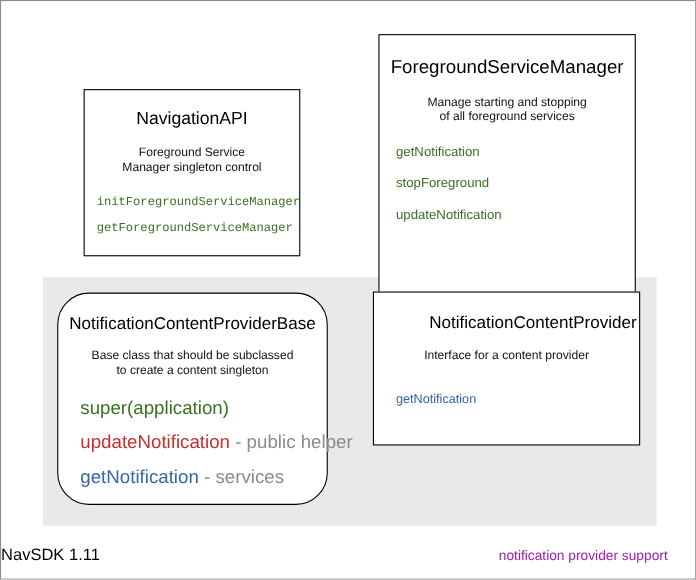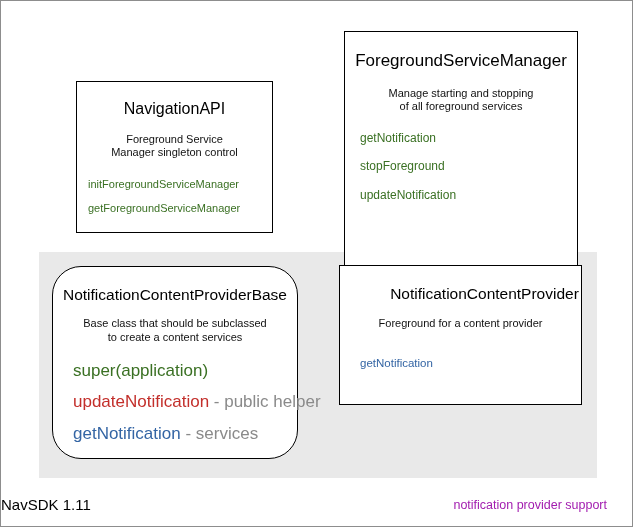--- a/index.html
+++ b/index.html
@@ -71,21 +71,21 @@
     white-space: nowrap;
   }
 
   
   #box-navigation-api {
     left: 75px; top: 80px; width: 197px; height: 152px;
   }
   #box-navigation-api .class-title { font-size: 16px; margin-top: 18px; }
   #box-navigation-api .class-desc  { font-size: 11px; margin-top: 15px; }
   #box-navigation-api .members     { margin-top: 18px; padding-left: 11px; }
-  #box-navigation-api .member      { font-size: 11px; margin-bottom: 12px; }
+  #box-navigation-api .member      { font-size: 11px; margin-bottom: 12px; font-family: Liberation Mono, monospace; }
 
   #box-foreground-service-manager {
     left: 343px; top: 30px; width: 234px; height: 240px;
   }
   #box-foreground-service-manager .class-title { font-size: 17px; margin-top: 20px; }
   #box-foreground-service-manager .class-desc  { font-size: 11px; margin-top: 16px; }
   #box-foreground-service-manager .members     { margin-top: 18px; padding-left: 15px; }
   #box-foreground-service-manager .member      { font-size: 12px; margin-bottom: 15px; }
 
   #group-panel {
@@ -153,39 +153,39 @@
       <div class="member">
         <span class="m-green">updateNotification</span><span class="m-note"></span>
       </div>
     </div>
   </div>
 
   <div class="class-box" id="box-notification-content-provider-base">
     <div class="class-title">NotificationContentProviderBase</div>
     <div class="class-desc">
       <div>Base class that should be subclassed</div>
-      <div>to create a content services</div>
+      <div>to create a content singleton</div>
     </div>
     <div class="members">
       <div class="member">
         <span class="m-green">super(application)</span><span class="m-note"></span>
       </div>
       <div class="member">
         <span class="m-red">updateNotification</span><span class="m-note"> - public helper</span>
       </div>
       <div class="member">
         <span class="m-blue">getNotification</span><span class="m-note"> - services</span>
       </div>
     </div>
   </div>
 
   <div class="class-box" id="box-notification-content-provider">
     <div class="class-title">NotificationContentProvider</div>
     <div class="class-desc">
-      <div>Foreground for a content provider</div>
+      <div>Interface for a content provider</div>
     </div>
     <div class="members">
       <div class="member">
         <span class="m-blue">getNotification</span><span class="m-note"></span>
       </div>
     </div>
   </div>
 
   <div id="footer-title">NavSDK 1.11</div>
 

